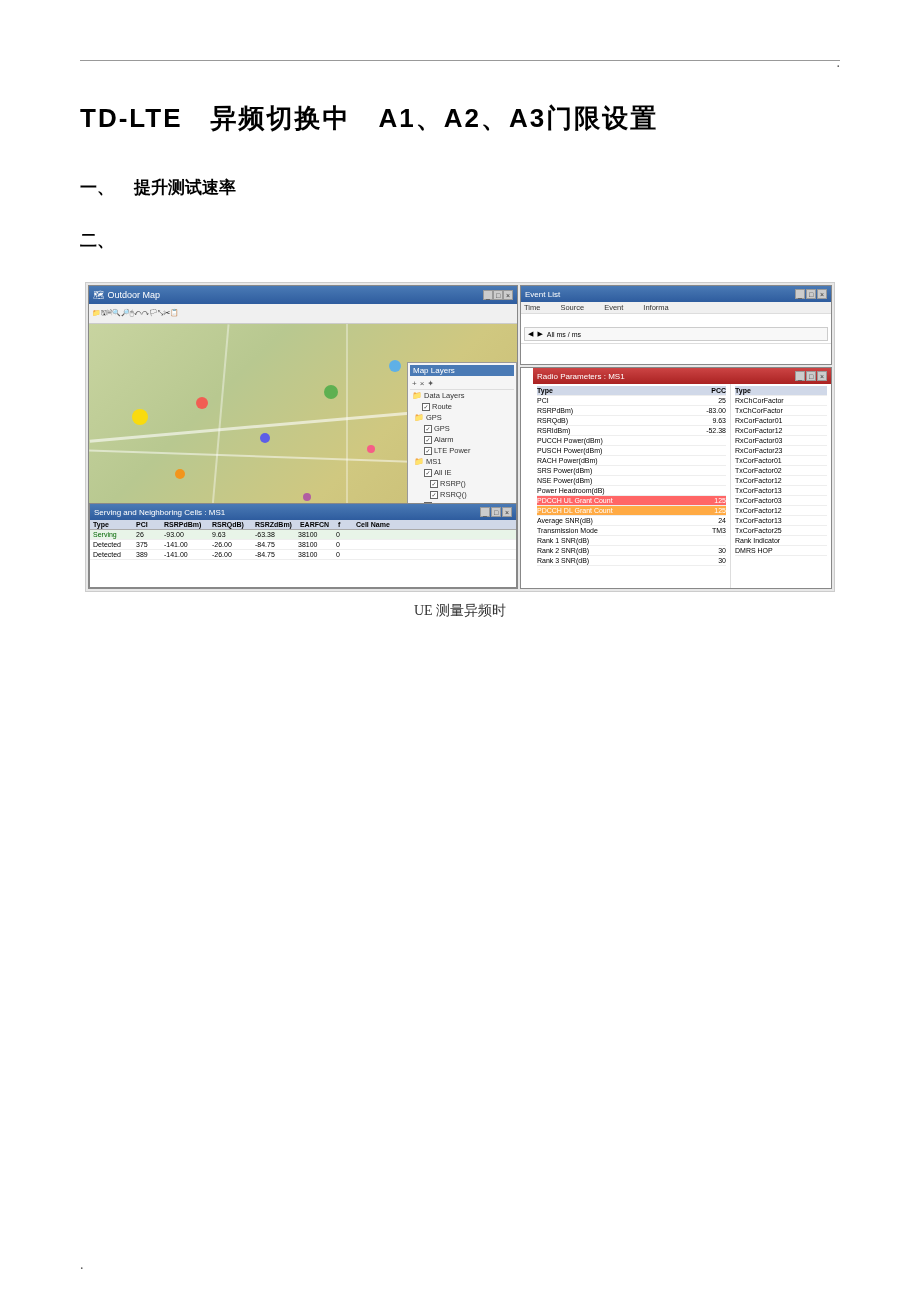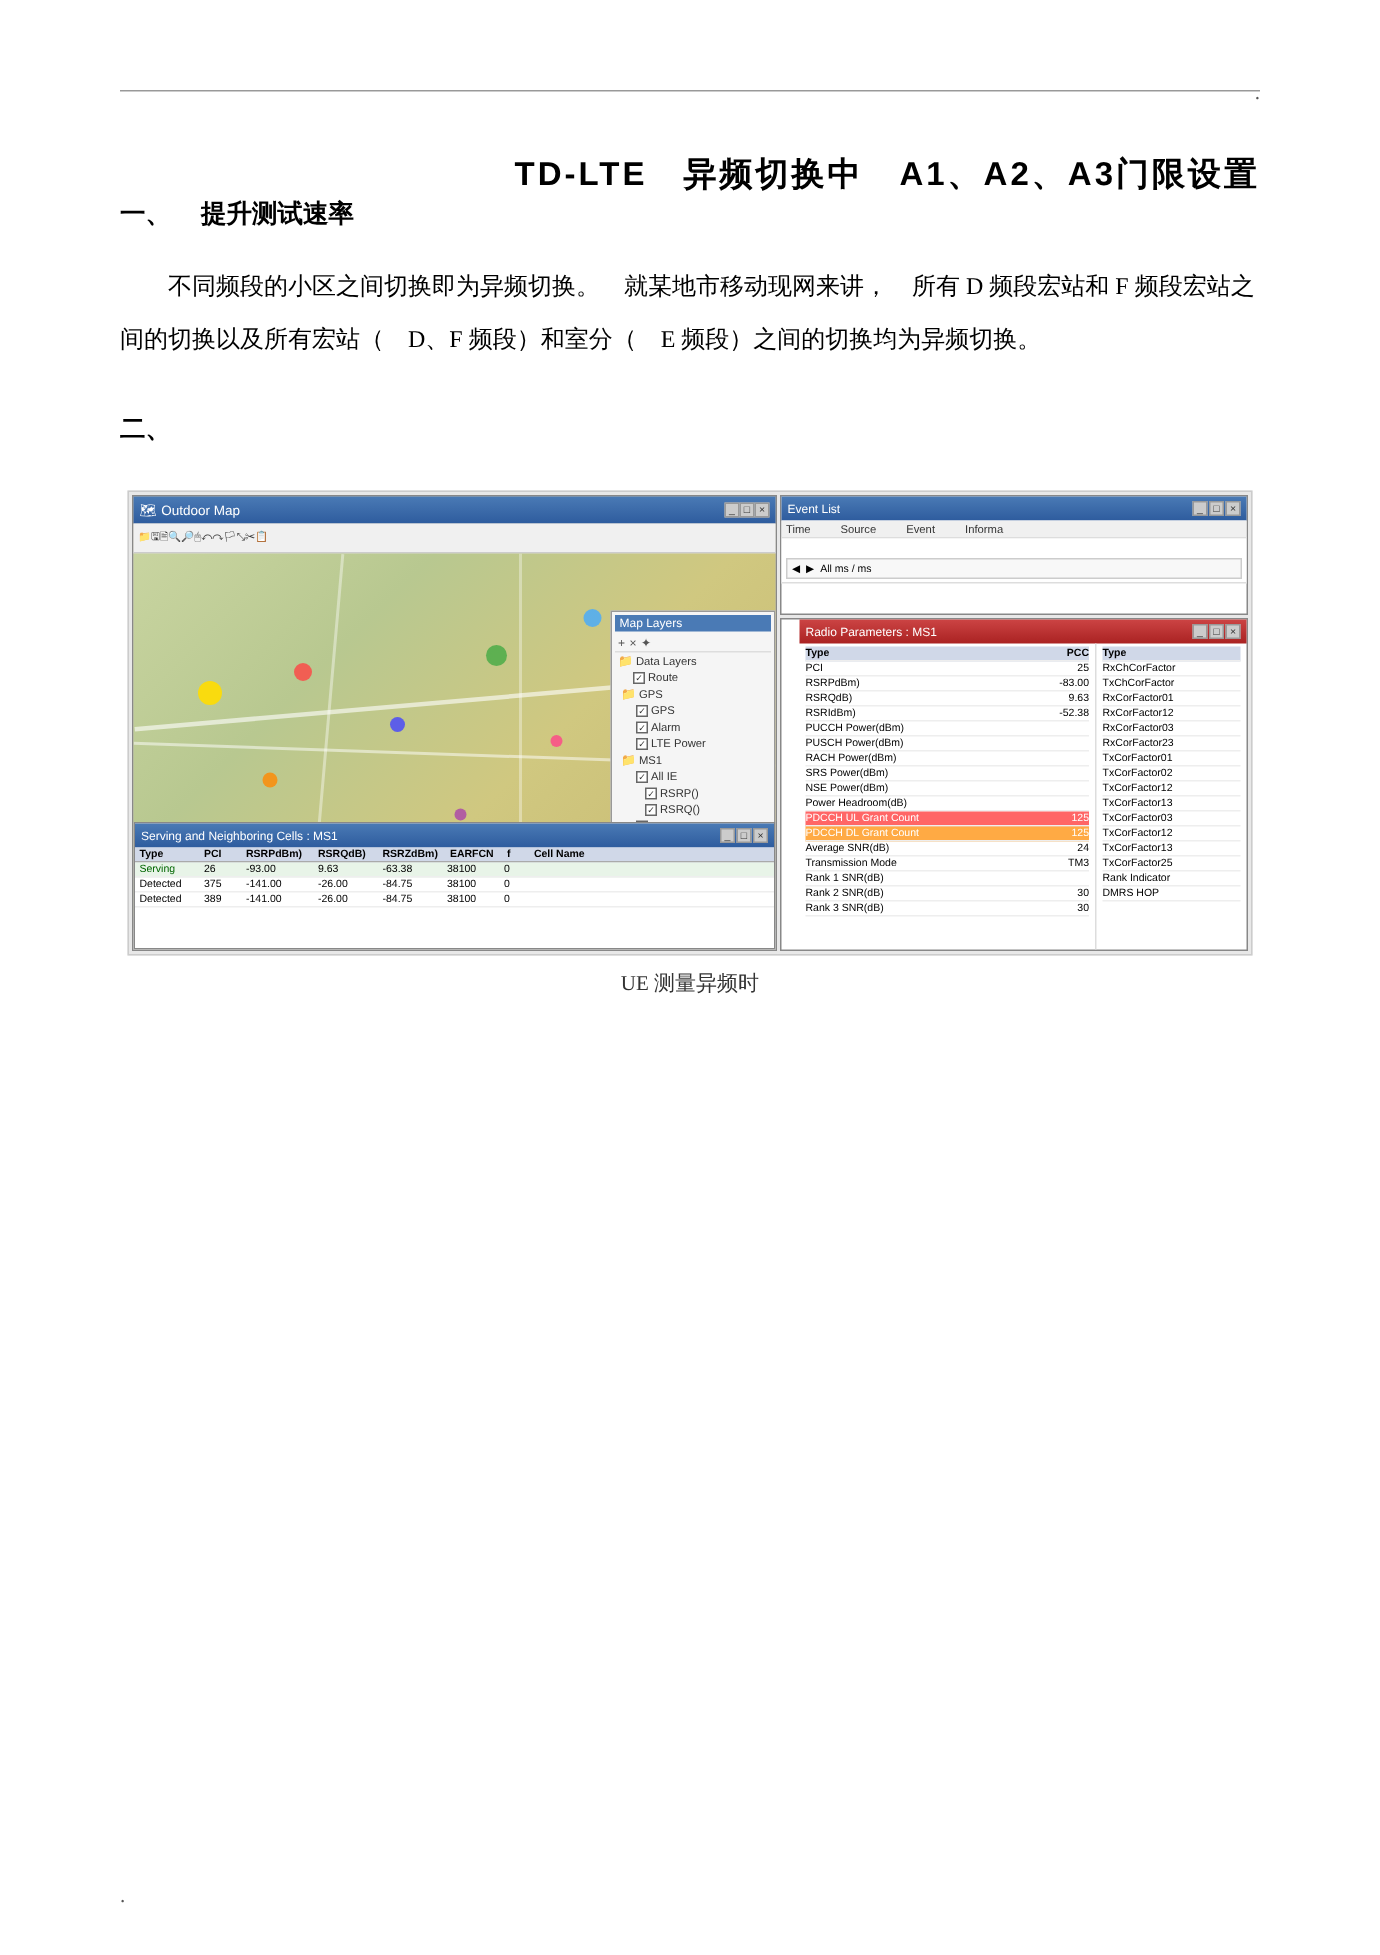--- a/index.html
+++ b/index.html
@@ -21,24 +21,25 @@
 
     .top-dot {
       position: absolute;
       top: 55px;
       right: 80px;
       font-size: 14px;
       color: #555;
     }
 
     .main-title {
-      text-align: right;
-      font-size: 22px;
+      text-align: left;
+      font-size: 26px;
       font-weight: bold;
       font-family: "SimHei", "黑体", sans-serif;
+      margin-bottom: 40px;
       letter-spacing: 2px;
     }
 
     .section-heading {
       font-size: 17px;
       font-weight: bold;
       font-family: "SimHei", "黑体", sans-serif;
       margin-bottom: 20px;
       display: flex;
       align-items: baseline;
@@ -347,23 +348,20 @@
 
 <div class="top-line"></div>
 <span class="top-dot">.</span>
 
 <h1 class="main-title">TD-LTE　异频切换中　A1、A2、A3门限设置</h1>
 
 <div class="section-block">
   <div class="section-heading">
     <span class="section-num">一、</span>
     <span>提升测试速率</span>
-  </div>
-  <div class="paragraph-block">
-    <p class="paragraph">不同频段的小区之间切换即为异频切换。　就某地市移动现网来讲，　所有 D 频段宏站和 F 频段宏站之间的切换以及所有宏站（　D、F 频段）和室分（　E 频段）之间的切换均为异频切换。</p>
   </div>
 </div>
 
 <div class="section-block">
   <div class="section-heading">
     <span class="section-num">二、</span>
   </div>
 </div>
 
 <div class="screenshot-container">

